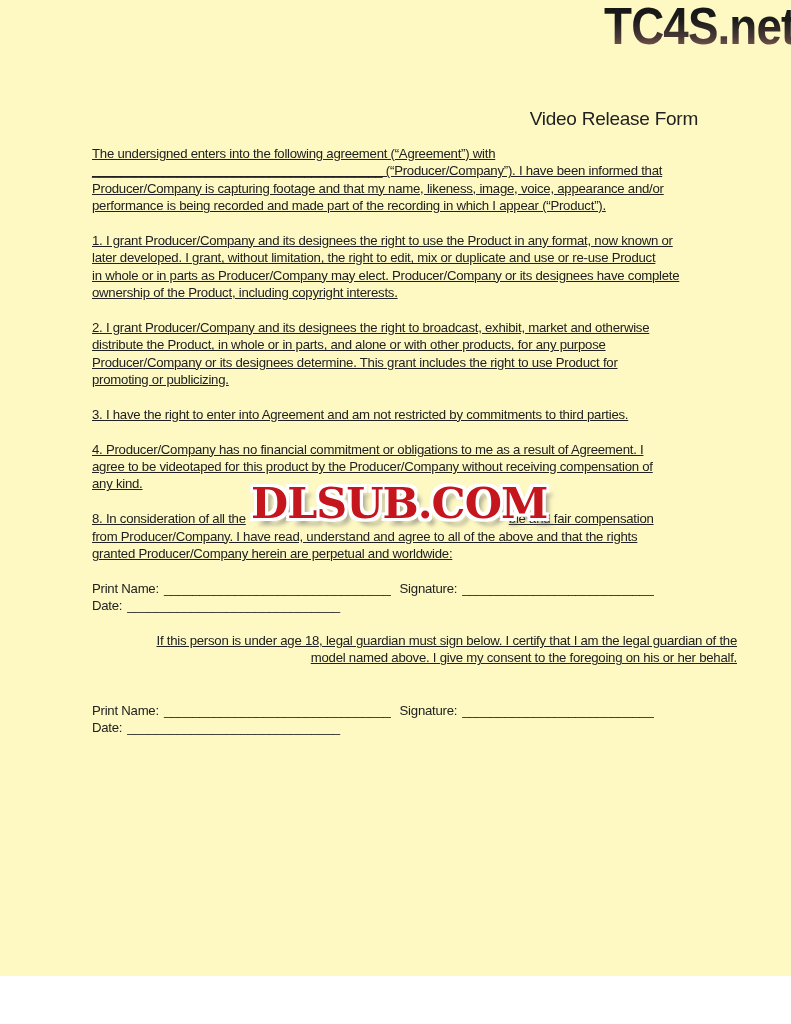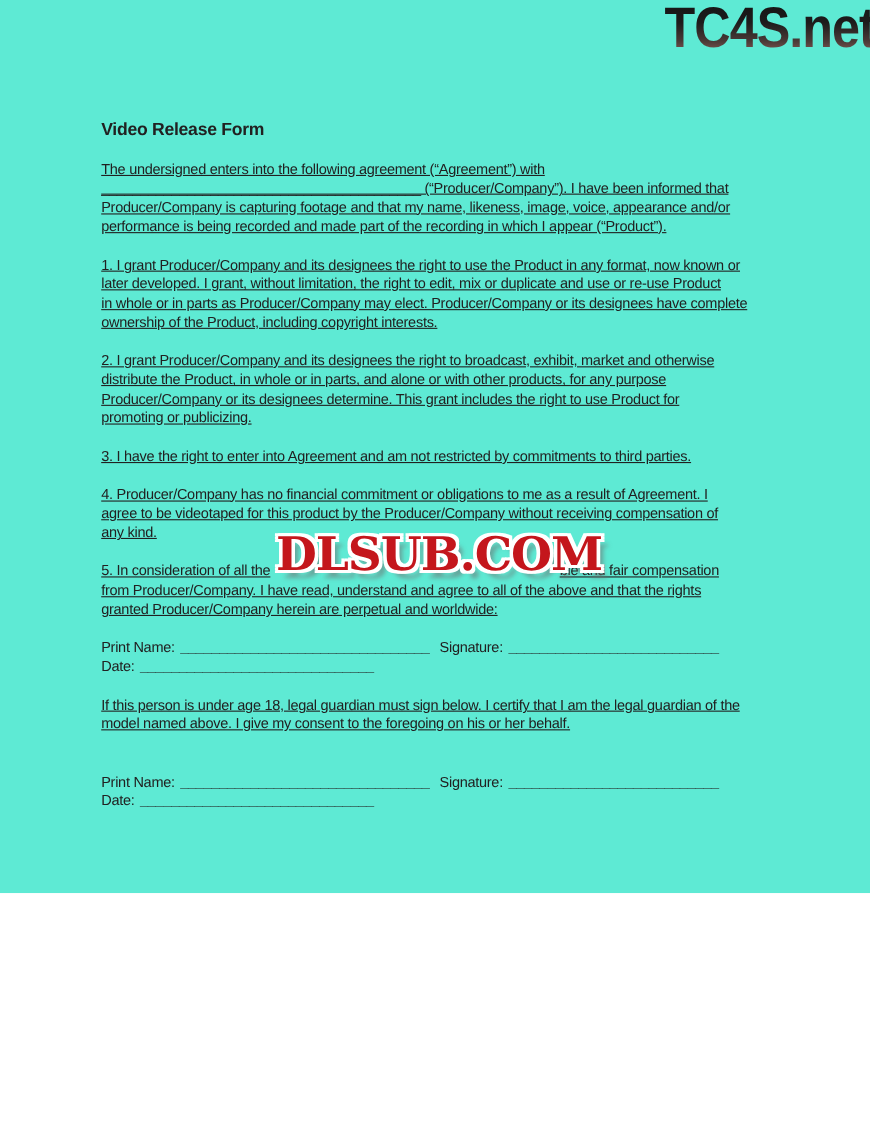--- a/index.html
+++ b/index.html
@@ -1,53 +1,53 @@
 <!DOCTYPE html>
 <html><head>
 <meta charset="utf-8">
 <style>
   html, body { margin: 0; padding: 0; background: #ffffff; }
   .page {
     position: relative;
     width: 791px;
-    height: 812px;
-    background: #5eead4;
+    height: 976px;
+    background: #fef9c3;
     overflow: hidden;
     font-family: "Liberation Sans", sans-serif;
     color: #212121;
   }
 
   
   .content {
     position: absolute;
     left: 92px;
     top: 110px;
     width: 645px;
     font-size: 13.2px;
     letter-spacing: -0.25px;
     line-height: 17.4px;
     color: #212121;
   }
   .doc-title {
     width: 606px;
-    text-align: left;
-    font-weight: bold;
-    font-size: 16px;
+    text-align: right;
+    font-weight: normal;
+    font-size: 19px;
     margin: 0 0 17.4px 0;
   }
   .para {
     margin: 0 0 17.4px 0;
     white-space: pre-line;
     text-decoration: underline;
   }
-  .para.double-after { margin-bottom: 34.8px; }
+  .para.double-after { margin-bottom: 34.8px; text-align: right; }
   .sig-block { margin: 0 0 17.4px 0; }
   .sig-row { white-space: nowrap; line-height: 17.4px; }
   .blank { letter-spacing: -0.25px; }
-  .blank.after-label { margin-left: 5px; font-weight: bold; }
+  .blank.after-label { margin-left: 5px; }
   .label.second { margin-left: 9px; }
   .wm-gap { display: inline-block; width: 263px; height: 1px; }
 
   
   .wm-top {
     position: absolute;
     top: 0px;
     right: -4px;
     font-family: "Liberation Sans", sans-serif;
     font-weight: bold;
@@ -127,21 +127,21 @@
 distribute the Product, in whole or in parts, and alone or with other products, for any purpose
 Producer/Company or its designees determine. This grant includes the right to use Product for
 promoting or publicizing.</p>
 
     <p class="para">3. I have the right to enter into Agreement and am not restricted by commitments to third parties.</p>
 
     <p class="para">4. Producer/Company has no financial commitment or obligations to me as a result of Agreement. I
 agree to be videotaped for this product by the Producer/Company without receiving compensation of
 any kind.</p>
 
-    <p class="para"><span>5. In consideration of all the</span><span class="wm-gap"></span><span>ble and fair compensation</span><span>
+    <p class="para"><span>8. In consideration of all the</span><span class="wm-gap"></span><span>ble and fair compensation</span><span>
 from Producer/Company. I have read, understand and agree to all of the above and that the rights
 granted Producer/Company herein are perpetual and worldwide:</span></p>
 
     <div class="sig-block">
       <div class="sig-row"><span class="label">Print Name:</span><span class="blank after-label">________________________________</span><span class="label second">Signature:</span><span class="blank after-label">___________________________</span></div>
       <div class="sig-row"><span class="label">Date:</span><span class="blank after-label">______________________________</span></div>
     </div>
 
     <p class="para double-after">If this person is under age 18, legal guardian must sign below. I certify that I am the legal guardian of the
 model named above. I give my consent to the foregoing on his or her behalf.</p>

